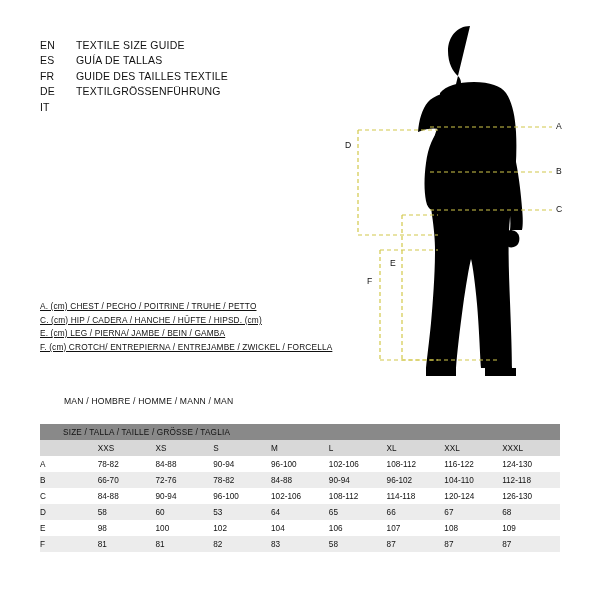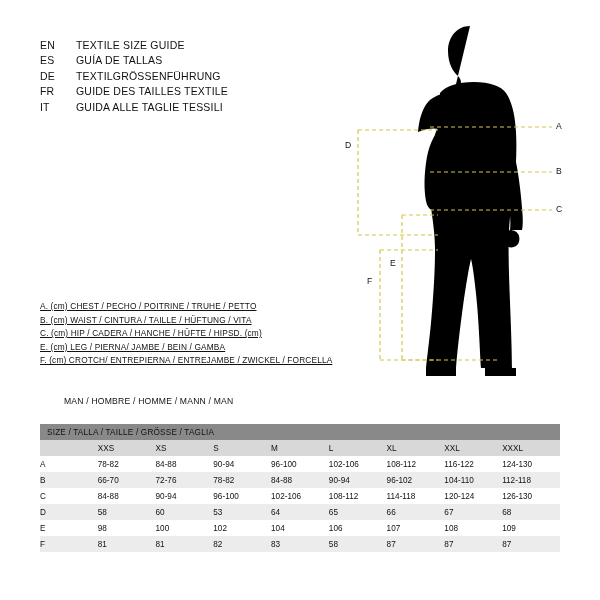--- a/index.html
+++ b/index.html
@@ -92,21 +92,21 @@
     vertical-align: middle;
     color: #111;
   }
   .row-head td {
     background: #898989;
     color: #ffffff;
     font-size: 8.2px;
     letter-spacing: 0.2px;
     height: 17px;
   }
-  .row-head td:first-child { padding-left: 7px; }
+  .row-head td:first-child { padding-left: 23px; }
   .row-sub td {
     background: #d8d8d8;
     height: 16px;
   }
   .row-data-light td { background: #ffffff; }
   .row-data-grey td { background: #ececec; }
 
   td.c-label { width: 46px; padding-left: 7px; }
   td.c-val   { width: 59px; }
 
@@ -134,36 +134,34 @@
   <div class="title-block">
     <div class="title-row">
       <span class="title-lang">EN</span>
       <span class="title-text">TEXTILE SIZE GUIDE</span>
     </div>
     <div class="title-row">
       <span class="title-lang">ES</span>
       <span class="title-text">GUÍA DE TALLAS</span>
     </div>
     <div class="title-row">
+      <span class="title-lang">FR</span>
+      <span class="title-text">GUIDE DES TAILLES TEXTILE</span>
+    </div>
+    <div class="title-row">
       <span class="title-lang">DE</span>
       <span class="title-text">TEXTILGRÖSSENFÜHRUNG</span>
     </div>
     <div class="title-row">
-      <span class="title-lang">FR</span>
-      <span class="title-text">GUIDE DES TAILLES TEXTILE</span>
-    </div>
-    <div class="title-row">
       <span class="title-lang">IT</span>
-      <span class="title-text">GUIDA ALLE TAGLIE TESSILI</span>
     </div>
   </div>
 
   <div class="legend">
     <div class="legend-row">A. (cm) CHEST / PECHO / POITRINE / TRUHE / PETTO</div>
-    <div class="legend-row">B. (cm) WAIST / CINTURA / TAILLE / HÜFTUNG / VITA</div>
     <div class="legend-row">C. (cm) HIP / CADERA / HANCHE / HÜFTE / HIPSD. (cm)</div>
     <div class="legend-row">E. (cm) LEG / PIERNA/ JAMBE / BEIN / GAMBA</div>
     <div class="legend-row">F. (cm) CROTCH/ ENTREPIERNA / ENTREJAMBE / ZWICKEL / FORCELLA</div>
   </div>
 
   <div class="man-label">MAN / HOMBRE / HOMME / MANN / MAN</div>
 
   <div class="table-wrap">
     <table class="size-table">
       <tbody>

